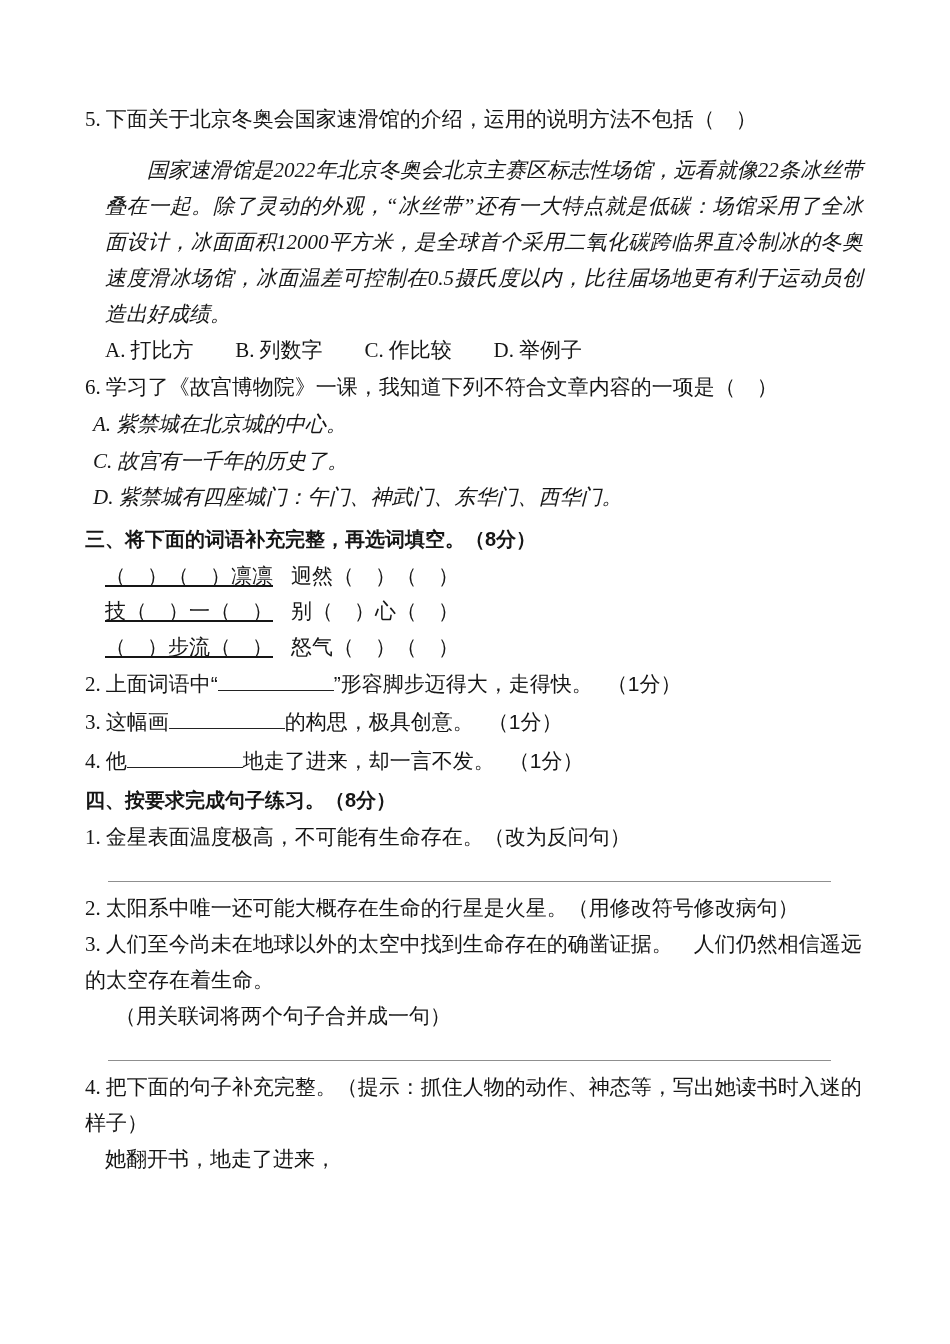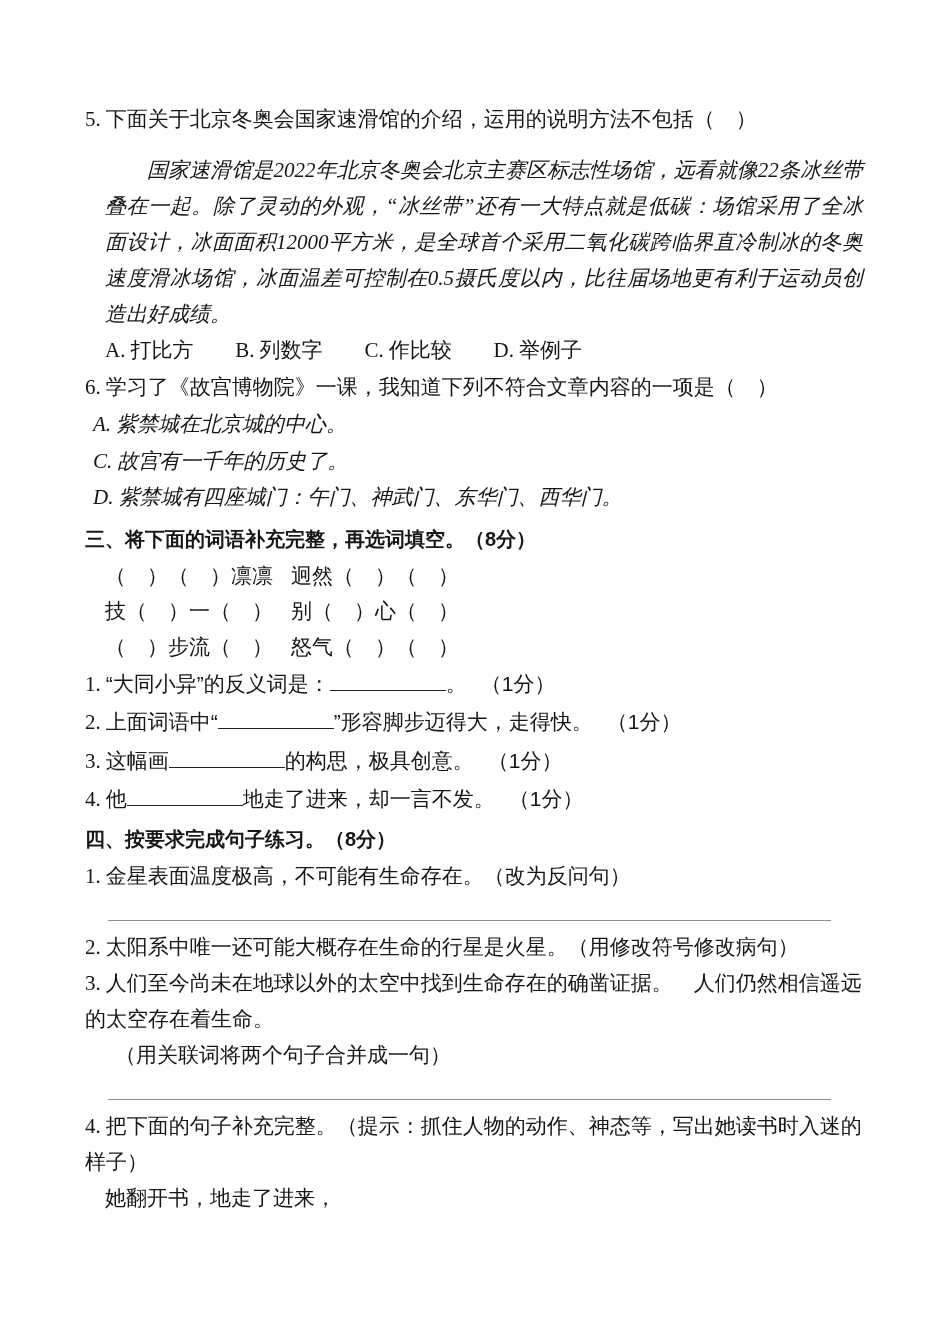--- a/index.html
+++ b/index.html
@@ -25,21 +25,21 @@
     font-family:"Liberation Serif", serif;
     font-style:italic;
     text-align:justify;text-indent:2em;
     line-height:36px;
   }
   .optrow{margin-left:20px;line-height:36px;}
   .optrow .opt{display:inline-block;margin-right:36px;}
   .optline{margin-left:8px;line-height:36.5px;font-style:italic;}
   .sec-title{font-weight:bold;line-height:37px;margin-top:5px;font-size:20px;}
   .word-row{margin-left:20px;line-height:35.7px;}
-  .wr-left{display:inline-block;width:186px;}
+  .wr-left{display:inline-block;width:186px;text-decoration:underline;}
   .wr-right{display:inline-block;}
   .fill-item{line-height:37.5px;}
   .blank{
     display:inline-block;
     width:116px;height:19px;
     border-bottom:1px solid #222;
     vertical-align:baseline;
   }
   .score{margin-left:14px;}
   .qitem{line-height:36px;}
@@ -80,23 +80,20 @@
   <div class="sec-title">三、将下面的词语补充完整，再选词填空。（8分）</div>
 
   <div>
     <div class="word-row"><span class="wr-left">（　）（　）凛凛</span><span class="wr-right">迥然（　）（　）</span></div>
     <div class="word-row"><span class="wr-left">技（　）一（　）</span><span class="wr-right">别（　）心（　）</span></div>
     <div class="word-row"><span class="wr-left">（　）步流（　）</span><span class="wr-right">怒气（　）（　）</span></div>
   </div>
 
   <div>
     <div class="fill-item">
-      <span class="marker">1.</span><span>“大同小异”的反义词是：</span><span class="blank"></span><span>。</span><span class="score">（1分）</span>
-    </div>
-    <div class="fill-item">
       <span class="marker">2.</span><span>上面词语中“</span><span class="blank"></span><span>”形容脚步迈得大，走得快。</span><span class="score">（1分）</span>
     </div>
     <div class="fill-item">
       <span class="marker">3.</span><span>这幅画</span><span class="blank"></span><span>的构思，极具创意。</span><span class="score">（1分）</span>
     </div>
     <div class="fill-item">
       <span class="marker">4.</span><span>他</span><span class="blank"></span><span>地走了进来，却一言不发。</span><span class="score">（1分）</span>
     </div>
   </div>
 

